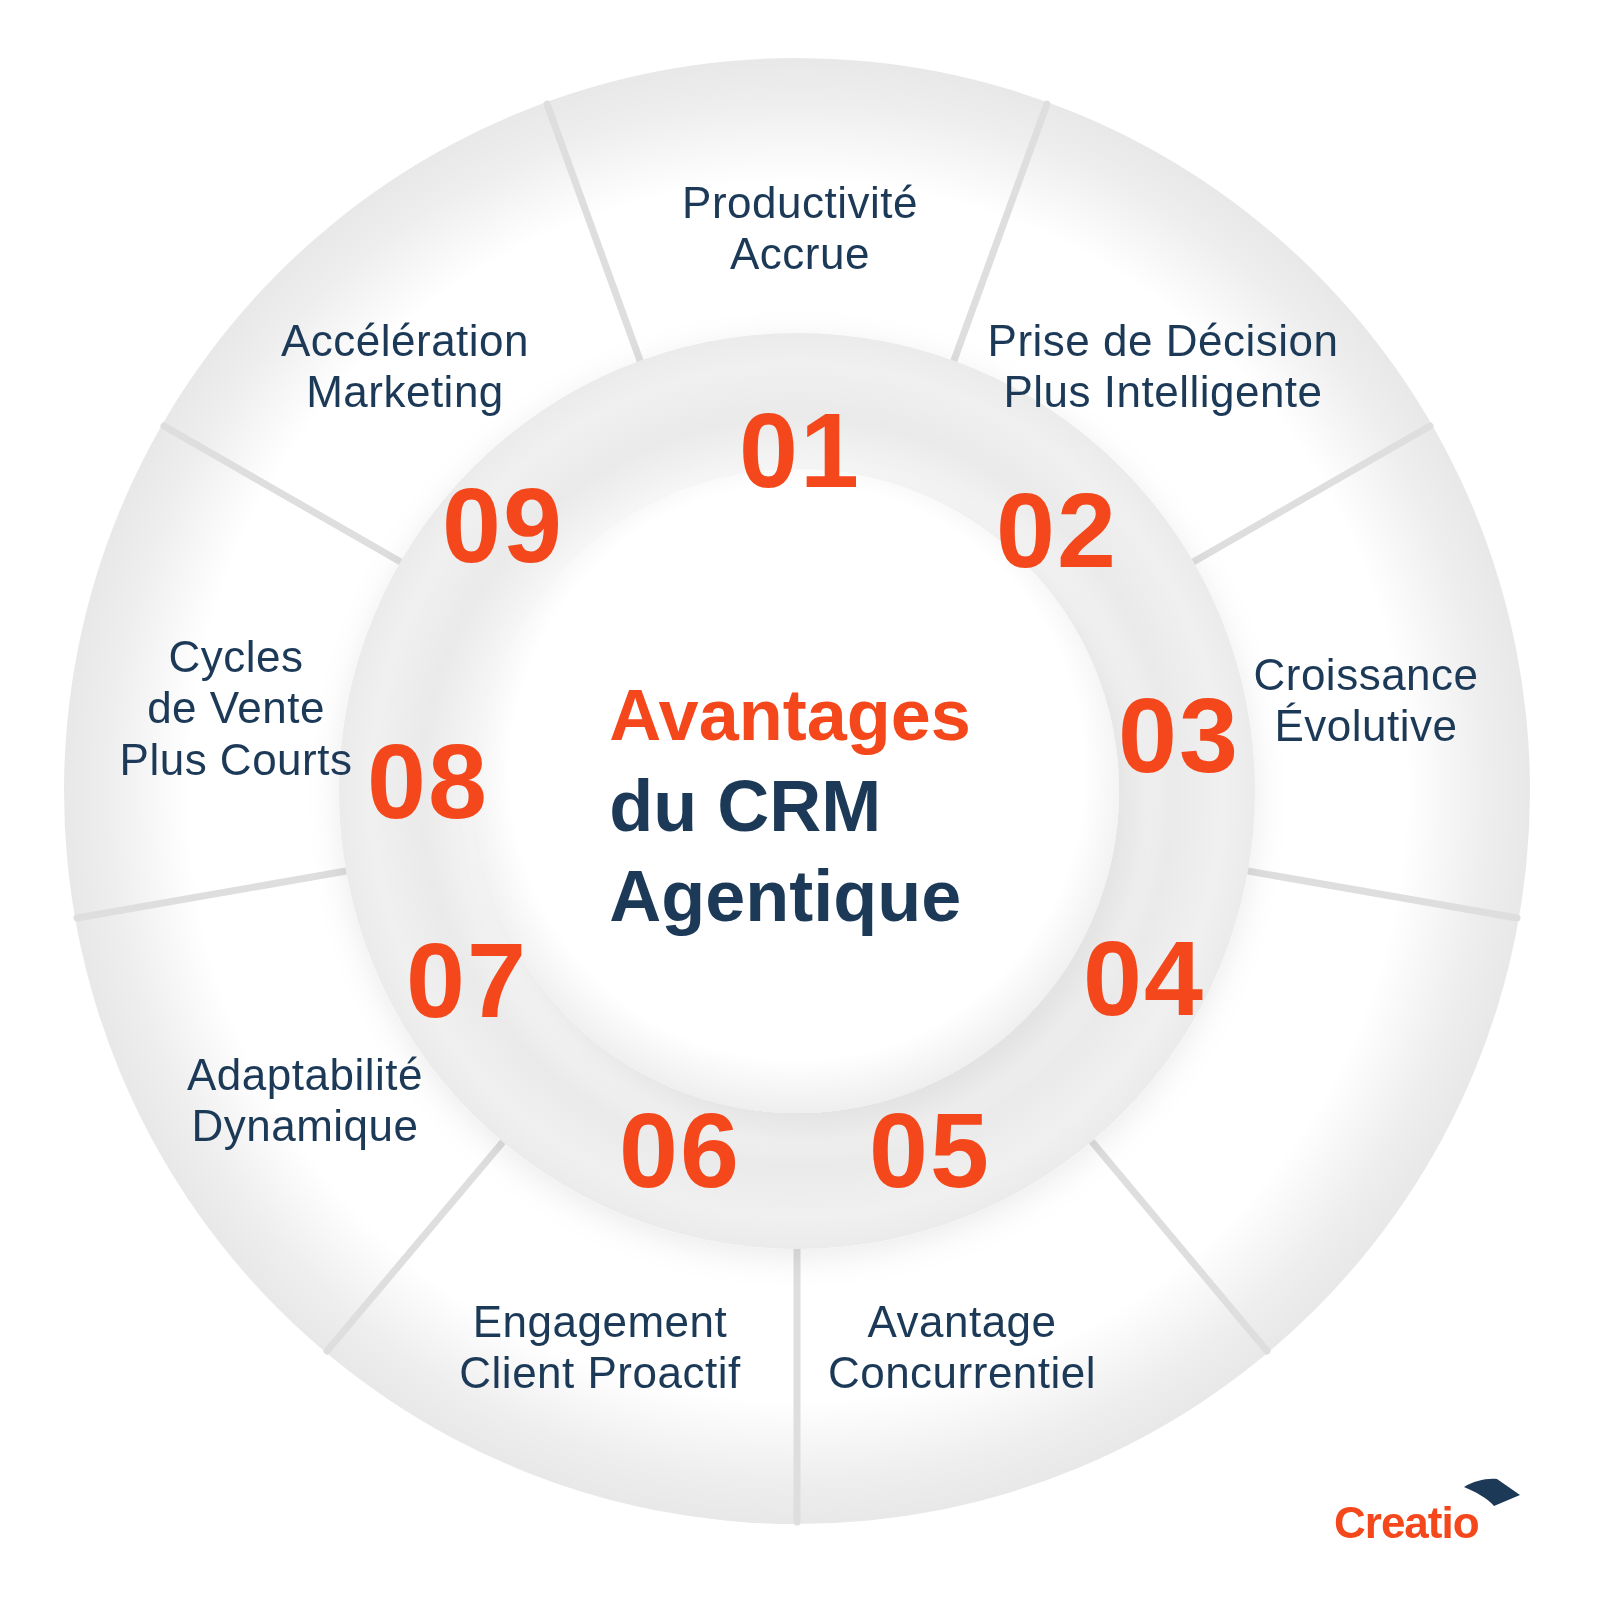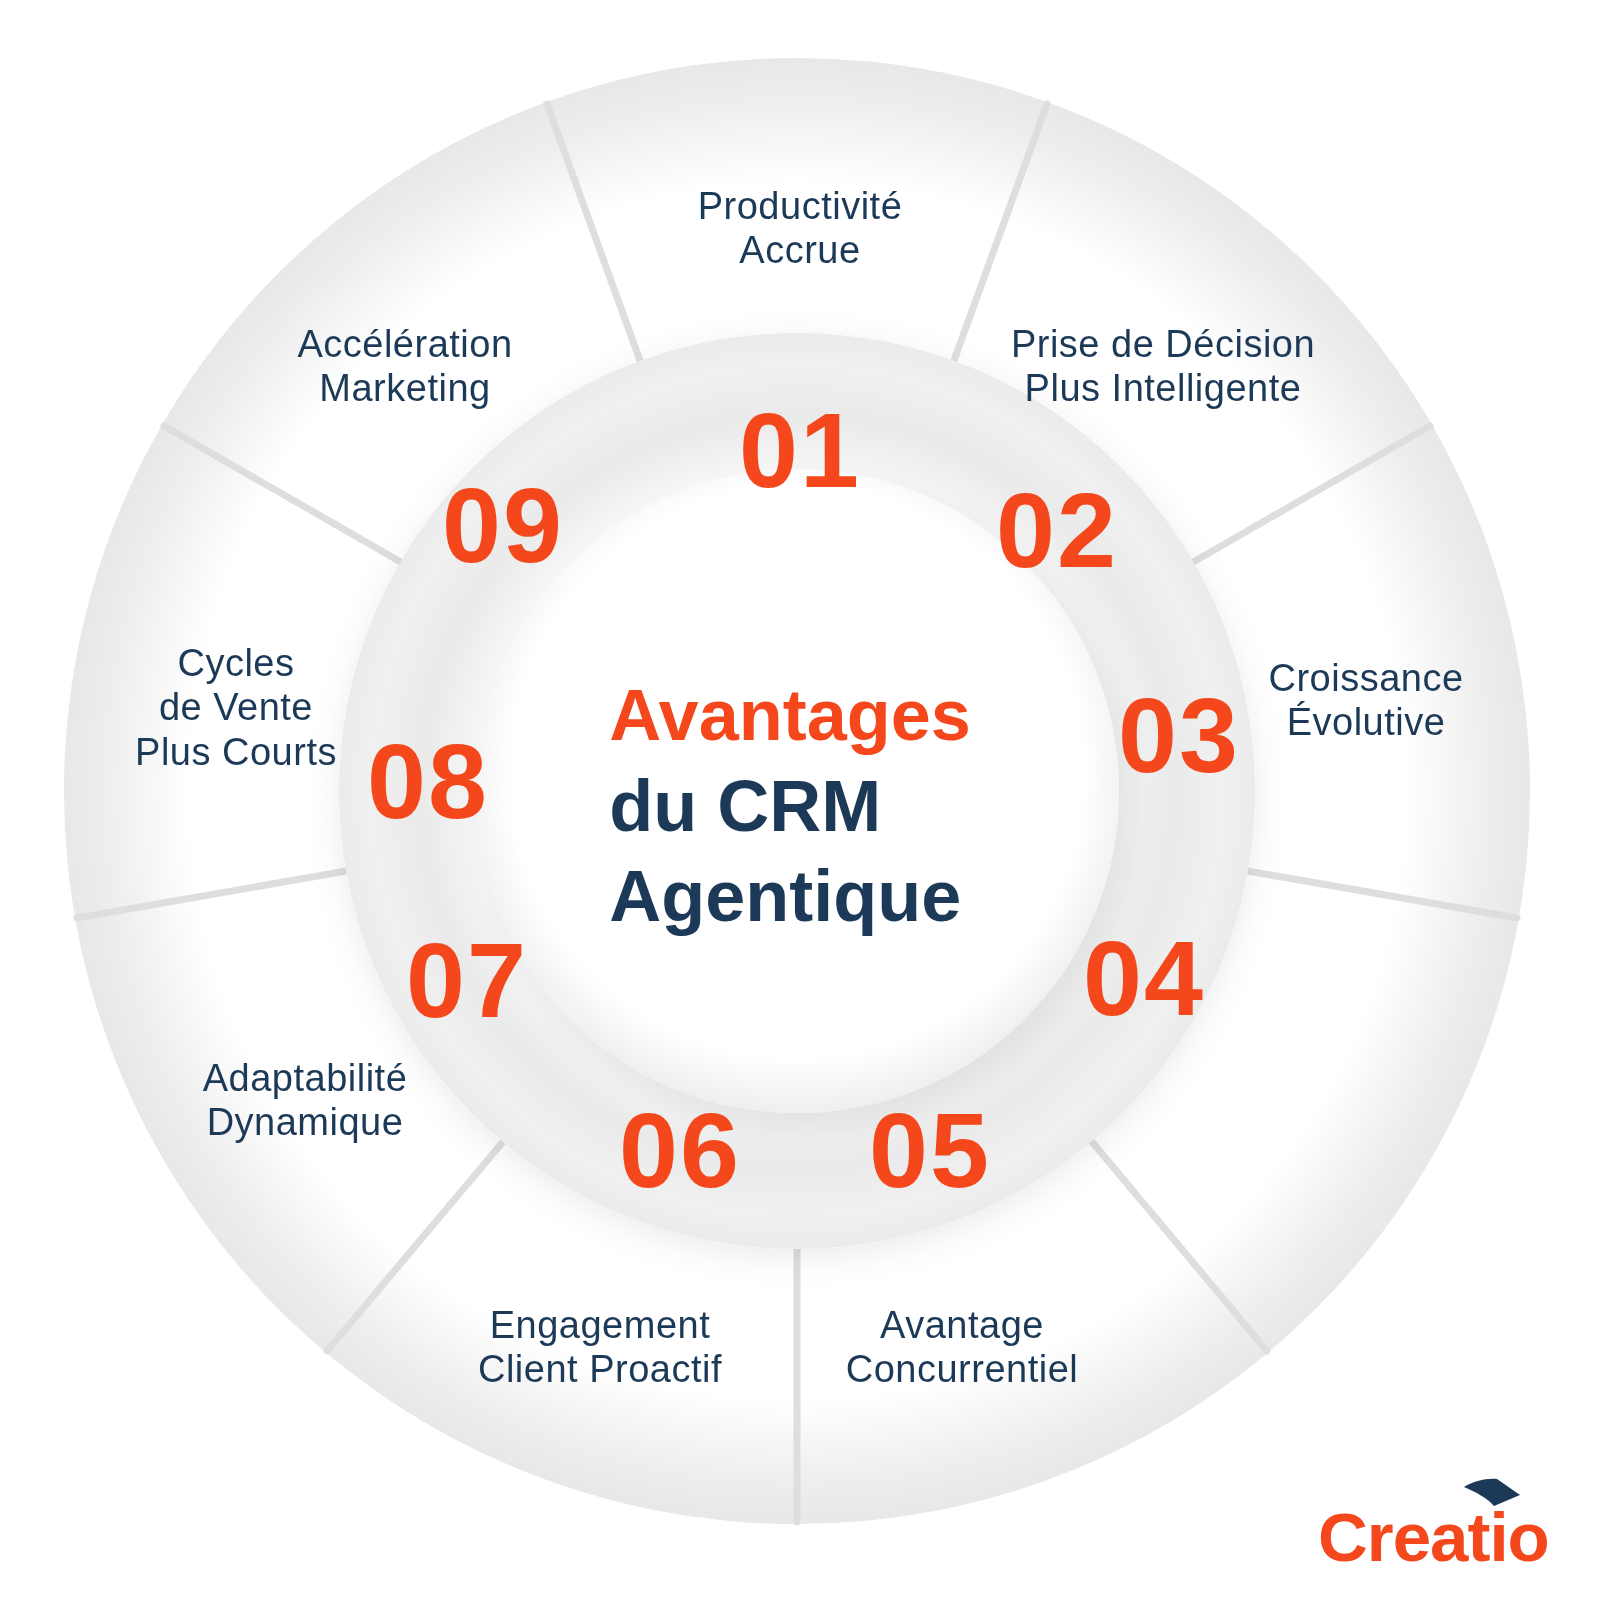--- a/index.html
+++ b/index.html
@@ -18,21 +18,21 @@
     font-size:106px;
     font-weight:800;
     letter-spacing:2px;
     color:var(--accent,#F4481C);
     white-space:nowrap;
   }
   .lbl{
     position:absolute;
     transform:translate(-50%,-50%);
     text-align:center;
-    font-size:38px;
+    font-size:44px;
     font-weight:500;
     line-height:1.17;
     letter-spacing:0.5px;
     color:var(--navy,#1C3A57);
     white-space:nowrap;
   }
   .lbl span{display:block;}
 
   .center-title{
     position:absolute;
@@ -46,22 +46,22 @@
     white-space:nowrap;
   }
   .center-title .accent{color:var(--accent,#F4481C);}
 
   .logo{
     position:absolute;
     left:1318px;top:1494px;
     width:240px;height:70px;
   }
   .logo-text{
-    position:absolute;left:0;top:4px;
-    font-size:69px;
+    position:absolute;left:16px;top:4px;
+    font-size:44px;
     font-weight:700;
     letter-spacing:-1px;
     color:var(--accent,#F4481C);
   }
   .logo-arrow{
     position:absolute;
     left:146px;top:-18px;
     width:56px;height:30px;
   }
 </style>

